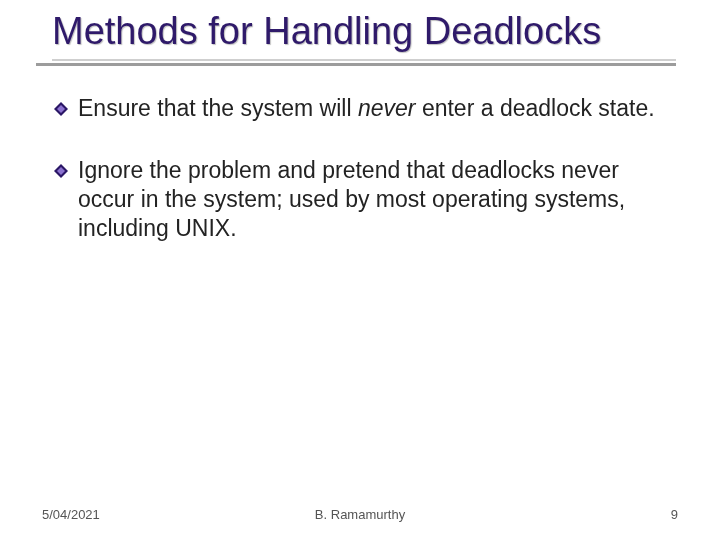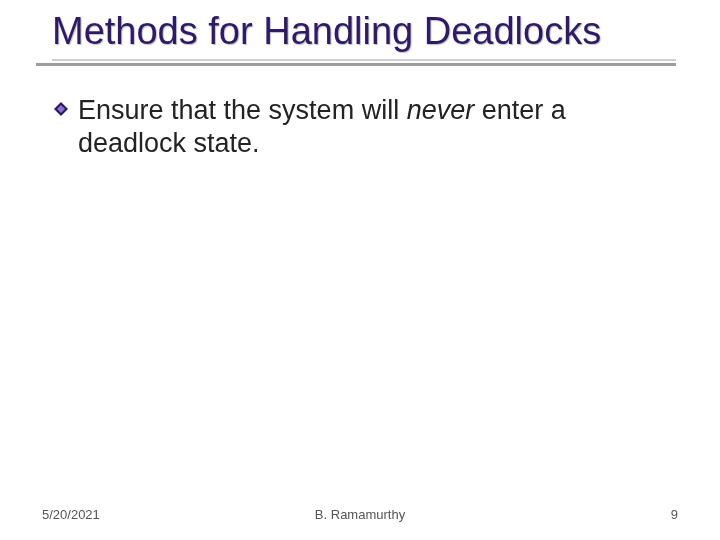--- a/index.html
+++ b/index.html
@@ -35,21 +35,21 @@
   }
   .body {
     padding-left: 18px;
     padding-right: 10px;
   }
   .item {
     display: flex;
     align-items: flex-start;
     margin-bottom: 34px;
     color: #232323;
-    font-size: 27px;
+    font-size: 23px;
     line-height: 1.25;
   }
   .bullet {
     flex: 0 0 auto;
     width: 14px;
     height: 14px;
     margin-top: 8px;
     margin-right: 10px;
   }
   .bullet svg { display: block; }
@@ -90,22 +90,33 @@
           <polygon points="7,0 14,7 7,14 0,7" fill="#2a1666"></polygon>
           <polygon points="7,3 11,7 7,11 3,7" fill="#8b72cf"></polygon>
         </svg>
       </span>
       <span class="item-text">
         <span>Ensure that the system will </span><span class="italic">never</span><span> enter a deadlock state.</span>
       </span>
     </div>
 
 
+    <div class="item">
+      <span class="bullet">
+        <svg viewBox="0 0 14 14" width="14" height="14">
+          <polygon points="7,0 14,7 7,14 0,7" fill="#2a1666"></polygon>
+          <polygon points="7,3 11,7 7,11 3,7" fill="#8b72cf"></polygon>
+        </svg>
+      </span>
+      <span class="item-text">
+        <span>Ignore the problem and pretend that deadlocks never occur in the system; used by most operating systems, including UNIX.</span><span class="italic"></span><span></span>
+      </span>
+    </div>
 
   </div>
 
   <div class="footer">
-    <span class="date">5/20/2021</span>
+    <span class="date">5/04/2021</span>
     <span class="author">B. Ramamurthy</span>
     <span class="page">9</span>
   </div>
 
 </div>
 
 </body></html>

